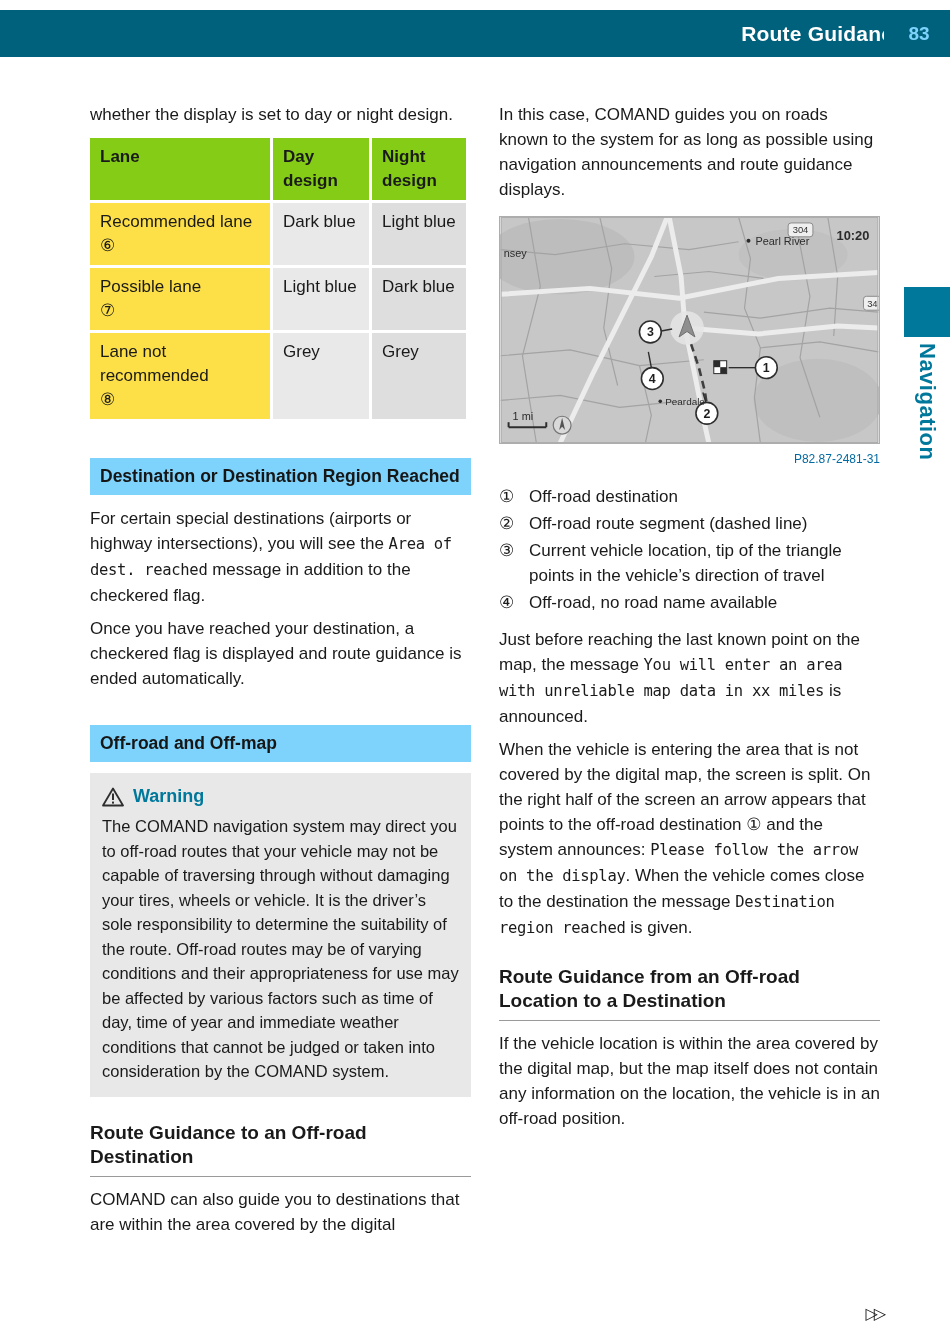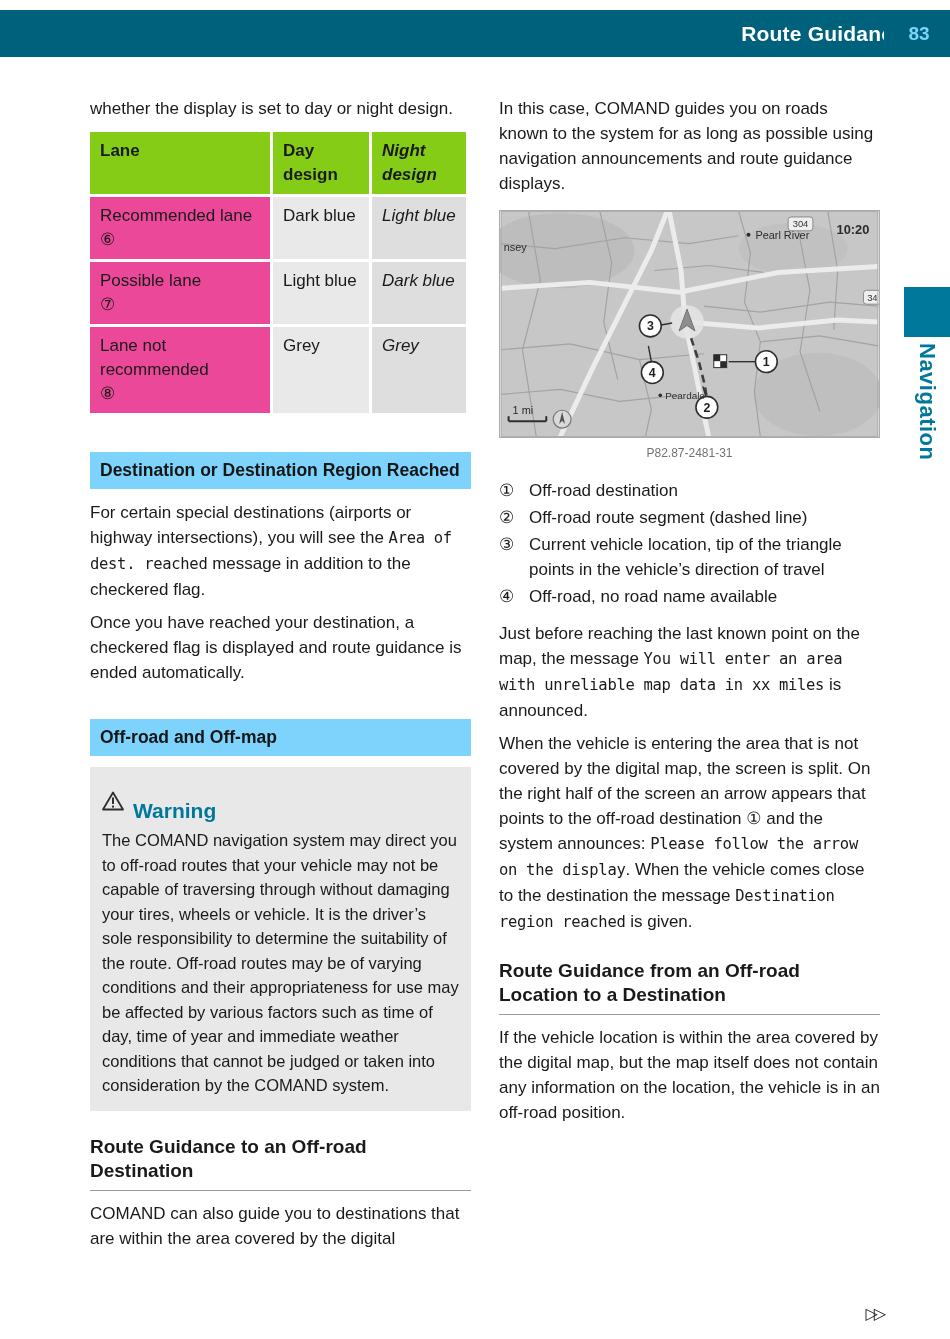--- a/index.html
+++ b/index.html
@@ -15,53 +15,53 @@
   .page-box { position:absolute; top:10px; left:884px; width:70px; height:47px;
     background:var(--bar,#00617c); color:#7dd3fc; font-weight:bold; font-size:19px;
     display:flex; align-items:center; justify-content:center; }
 
   
   .tab-square { position:absolute; right:0; top:287px; width:46px; height:50px; background:var(--accent,#00789b); }
   .tab-label { position:absolute; right:10px; top:343px; writing-mode:vertical-rl;
     color:var(--accent,#00789b); font-weight:bold; font-size:22px; letter-spacing:0.5px; }
 
   
-  .columns { position:absolute; top:96px; left:90px; width:790px; display:flex; gap:28px; }
+  .columns { position:absolute; top:102px; left:90px; width:790px; display:flex; gap:28px; }
   .col { width:381px; font-size:17px; line-height:25px; }
   .col p { margin-bottom:8px; }
   .mono { font-family:"DejaVu Sans Mono", monospace; font-size:15.5px; letter-spacing:-0.3px; }
 
   
   table.lane { border-collapse:separate; border-spacing:3px; margin:6px -3px 36px -3px; }
   table.lane th, table.lane td { vertical-align:top; text-align:left; padding:7px 10px;
     font-size:17px; line-height:24px; }
   table.lane th { background:#84cc16; font-weight:bold; }
-  .w1 { width:180px; } .w2 { width:96px; } .w3 { width:94px;font-style:italic; }
-  td.c1 { background:#ec4899; }
+  .w1 { width:180px; } .w2 { width:96px; } .w3 { width:94px; }
+  td.c1 { background:#fde047; }
   td.c2 { background:#e9e9e9; }
   td.c3 { background:#dedede; }
   .lane-sym { display:block; }
 
   
   .section-head { background:#7dd3fc; color:#161616; font-weight:bold; font-size:17.5px;
     line-height:25px; padding:6px 10px; margin-bottom:11px; }
   .gap-lg { margin-top:34px; }
   .sub-head { font-weight:bold; font-size:19px; line-height:24px; padding-bottom:7px;
     border-bottom:1px solid #9a9a9a; margin:24px 0 10px 0; }
 
   
   .warning { background:#e8e8e8; padding:11px 12px 13px 12px; margin:10px 0 2px 0; }
   .warning-head { display:flex; align-items:center; gap:9px; margin-bottom:5px; }
-  .warning-title { color:var(--accent,#00789b); font-weight:bold; font-size:21px;margin-top:20px; }
+  .warning-title { color:var(--accent,#00789b); font-weight:bold; font-size:18px; }
   .warning-body { font-size:16.5px; line-height:24.5px; }
 
   
   .figure { margin:14px 0 2px 0; }
   .map { display:block; width:381px; height:228px; border:1px solid #adadad; }
-  .figure-caption { text-align:center; font-size:12px; color:#737373; margin:3px 0 12px 0; }
+  .figure-caption { text-align:right; font-size:12px; color:#0369a1; margin:3px 0 12px 0; }
 
   
   .legend { margin:2px 0 12px 0; }
   .legend-item { display:flex; gap:10px; margin-bottom:2px; }
   .legend-num { flex:0 0 20px; font-size:17px; }
   .legend-text { flex:1; }
   .inline-ref { font-size:17px; }
 
   .footer-arrows { position:absolute; right:68px; bottom:16px; font-size:16px;
     letter-spacing:-4px; color:#111; }

